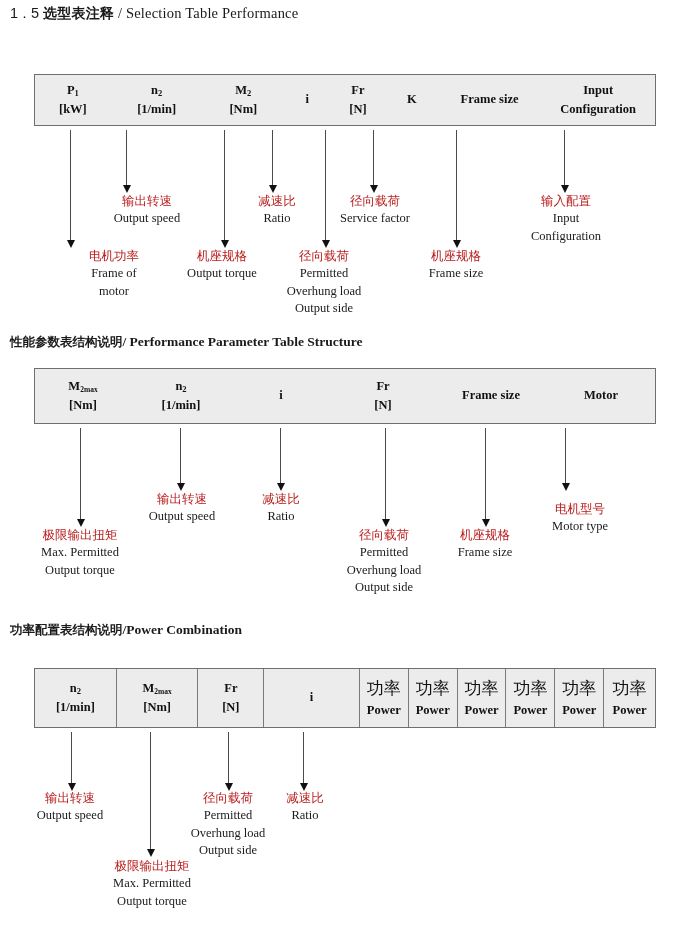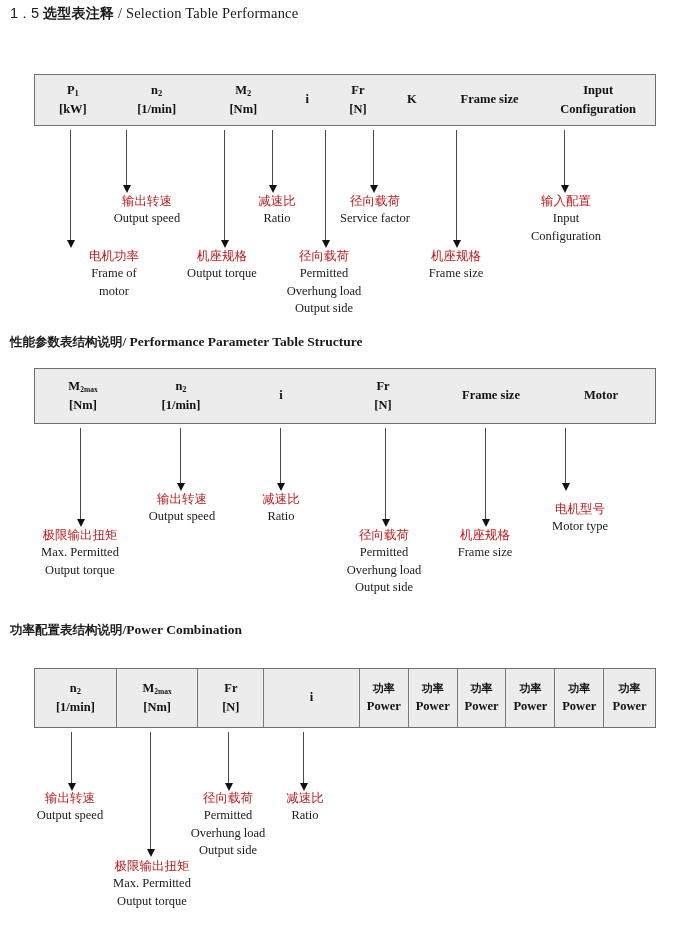--- a/index.html
+++ b/index.html
@@ -64,22 +64,22 @@
     font-weight: bold;
     font-size: 12.5px;
     line-height: 1.55;
     text-align: center;
     color: #111;
   }
   .tbl.divided .cell { border-right: 1px solid #7a7a7a; }
   .tbl.divided .cell:last-child { border-right: none; }
   .cell .cn {
     font-family: "DejaVu Sans", sans-serif;
-    font-weight: bold;
-    font-size: 11px;
+    font-weight: normal;
+    font-size: 17px;
   }
   sub { font-size: 8.5px; vertical-align: baseline; position: relative; top: 2px; }
   .sub-small { font-size: 7.5px; vertical-align: baseline; position: relative; top: 2px; }
 
   
   .arrow {
     position: absolute;
     width: 1px;
     background: #4a4a4a;
   }

